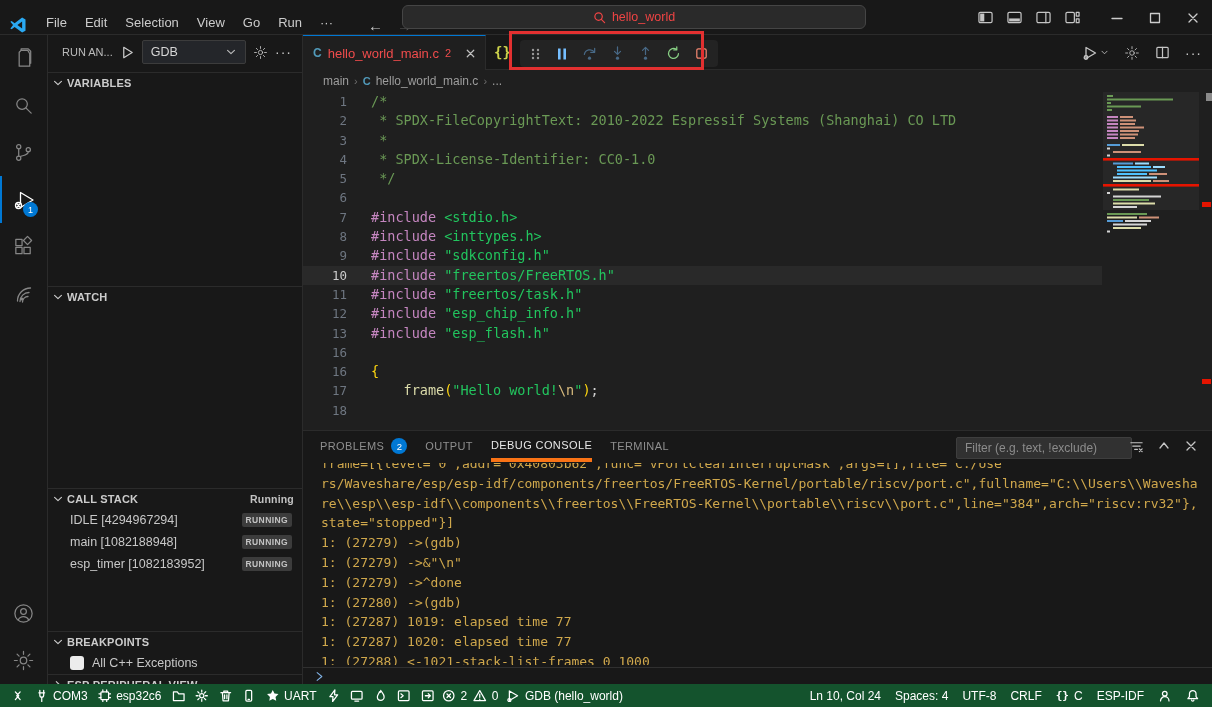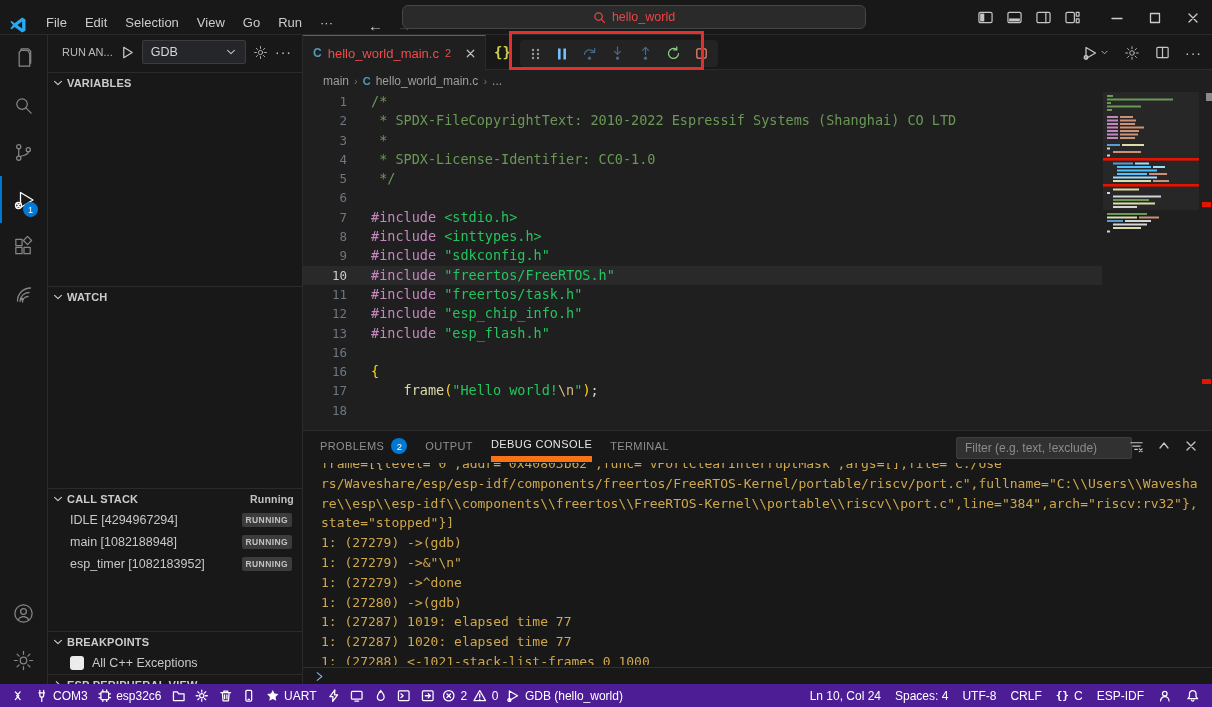--- a/index.html
+++ b/index.html
@@ -92,39 +92,39 @@
   .overview { position:absolute; top:57px; right:0; width:12px; height:338px; }
   .ov-gray { position:absolute; top:1px; right:0; width:6px; height:8px; background:#8a8a8a; }
   .ov-red1 { position:absolute; top:110px; right:1px; width:9px; height:5px; background:#e51400; }
   .ov-red2 { position:absolute; top:287px; right:1px; width:9px; height:5px; background:#e51400; }
 
   
   .panel { position:absolute; top:395px; left:0; right:0; bottom:0; background:#181818; border-top:1px solid #2b2b2b; }
   .panel-tabs { height:32px; display:flex; align-items:flex-start; padding-left:17px; gap:18px;
     font-size:11px; color:#8f8f8f; letter-spacing:.4px; }
   .ptab { display:flex; align-items:center; gap:7px; height:31px; border-bottom:1px solid transparent; }
-  .ptab.active { color:#e7e7e7; border-bottom:6px solid #f97316; }
+  .ptab.active { color:#e7e7e7; border-bottom:4px solid #f97316; }
   .pbadge { background:#0078d4; color:#fff; border-radius:50%; min-width:16px; height:16px;
     display:flex; align-items:center; justify-content:center; font-size:9.5px; letter-spacing:0; }
   .panel-filter { position:absolute; right:80px; top:6px; width:176px; height:22px; background:#313131;
     border:1px solid #3e3e3e; border-radius:2px; }
   .panel-filter input { width:100%; height:100%; background:transparent; border:none; outline:none;
     color:#bbbbbb; font-size:12px; padding:0 8px; font-family:"Liberation Sans", sans-serif; }
   .panel-filter input::placeholder { color:#8c8c8c; }
   .pt-icons { position:absolute; right:14px; top:8px; display:flex; gap:13px; color:#c5c5c5; }
 
   .console { position:absolute; top:32px; left:18px; right:14px; height:202px; overflow:hidden;
     font-family:"DejaVu Sans Mono", monospace; font-size:13px; color:#d0a84c; }
   .console-line { height:19.8px; line-height:19.8px; white-space:pre; overflow:hidden; }
   .console-line.clipped { margin-top:-9px; }
   .console-input { position:absolute; left:0; right:0; top:236px; height:18px; border-top:1px solid #303030;
     display:flex; align-items:center; padding-left:11px; color:#82b4e8; }
 
   
-  .statusbar { position:absolute; bottom:0; left:0; right:0; height:23px; background:#4c1d95; color:#ffffff;
+  .statusbar { position:absolute; bottom:0; left:0; right:0; height:23px; background:#14532d; color:#ffffff;
     display:flex; align-items:center; font-size:12px; padding:0 6px; z-index:5; }
   .sb-item { display:flex; align-items:center; gap:5px; padding:0 5px; height:23px; white-space:nowrap; }
   .sb-item.tight { padding:0 3px; }
   .sb-right { margin-left:auto; display:flex; align-items:center; }
   .sb-right .sb-item { padding:0 7px; }
   .sb-braces { font-family:"DejaVu Sans Mono", monospace; font-size:11px; font-weight:bold; }
 
   
   .annotation-box { position:absolute; left:509px; top:31px; width:195px; height:39px;
     border:3px solid #e23030; z-index:40; pointer-events:none; }

